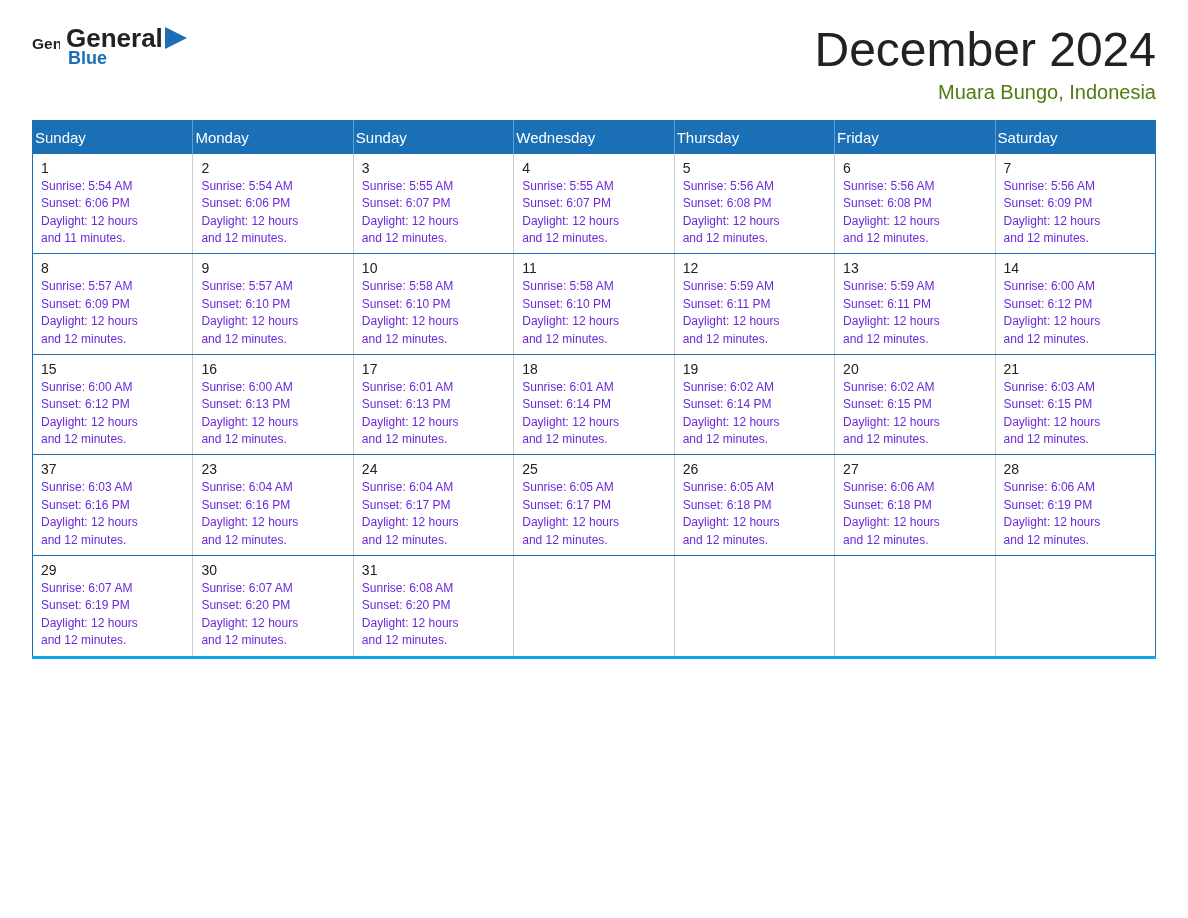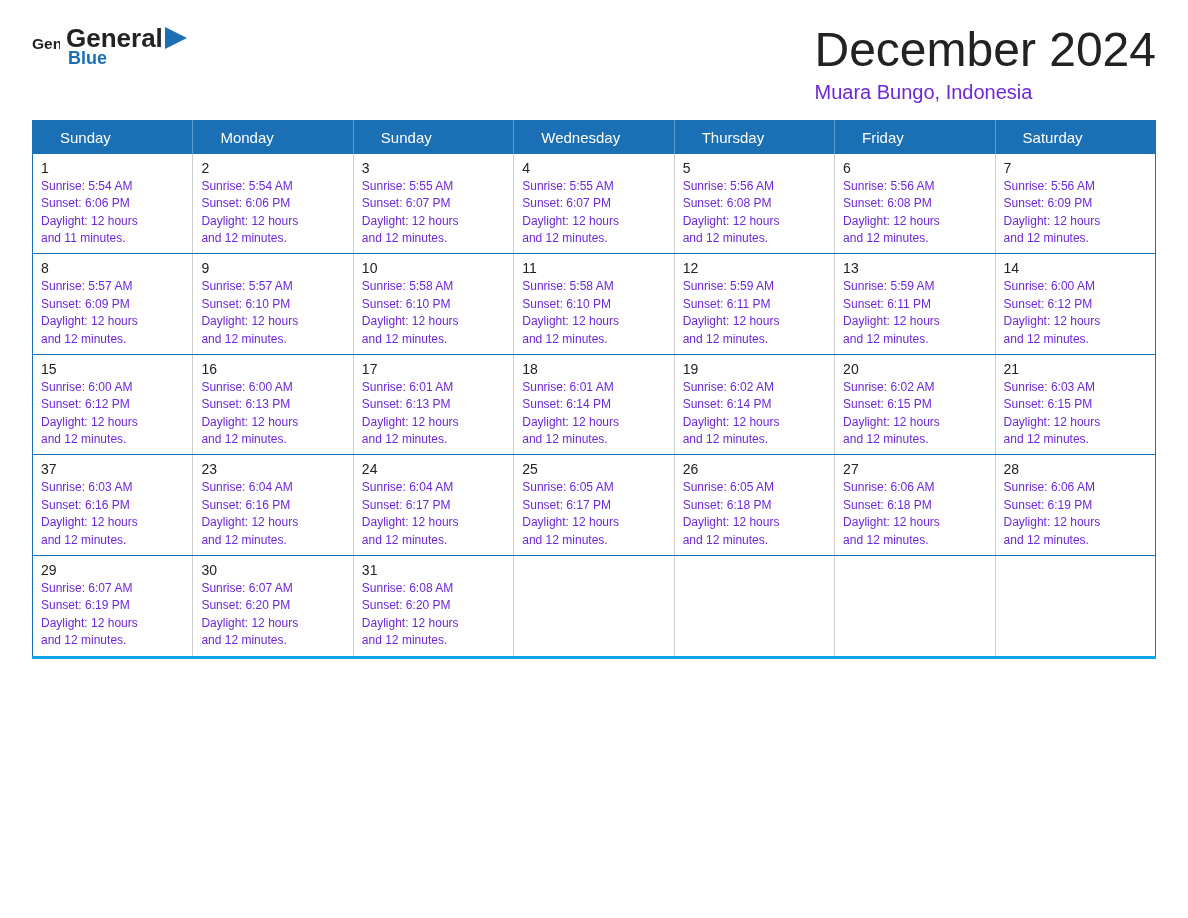--- a/index.html
+++ b/index.html
@@ -19,43 +19,44 @@
     .logo {
       display: flex;
       align-items: center;
       gap: 6px;
     }
     .logo-icon {
       width: 28px;
       height: 28px;
     }
     .title-block {
+      text-align: right;
     }
     .page-title {
       font-size: 48px;
       font-weight: normal;
       color: #222;
       line-height: 1.1;
     }
     .subtitle {
       font-size: 20px;
-      color: #6d28d9;
+      color: #4d7c0f;
       margin-top: 4px;
     }
     .calendar {
       width: 100%;
       border-collapse: collapse;
       border: 1px solid #1a6fb5;
     }
     .calendar thead tr th {
       background-color: #1a6fb5;
       color: #fff;
       font-size: 15px;
       font-weight: normal;
-      padding: 8px 27px;
+      padding: 8px 2px;
       text-align: left;
       border-right: 1px solid #5a9fd4;
     }
     .calendar thead tr th:last-child {
       border-right: none;
     }
     .calendar tbody tr td {
       vertical-align: top;
       padding: 6px 8px;
       border-right: 1px solid #ccc;

